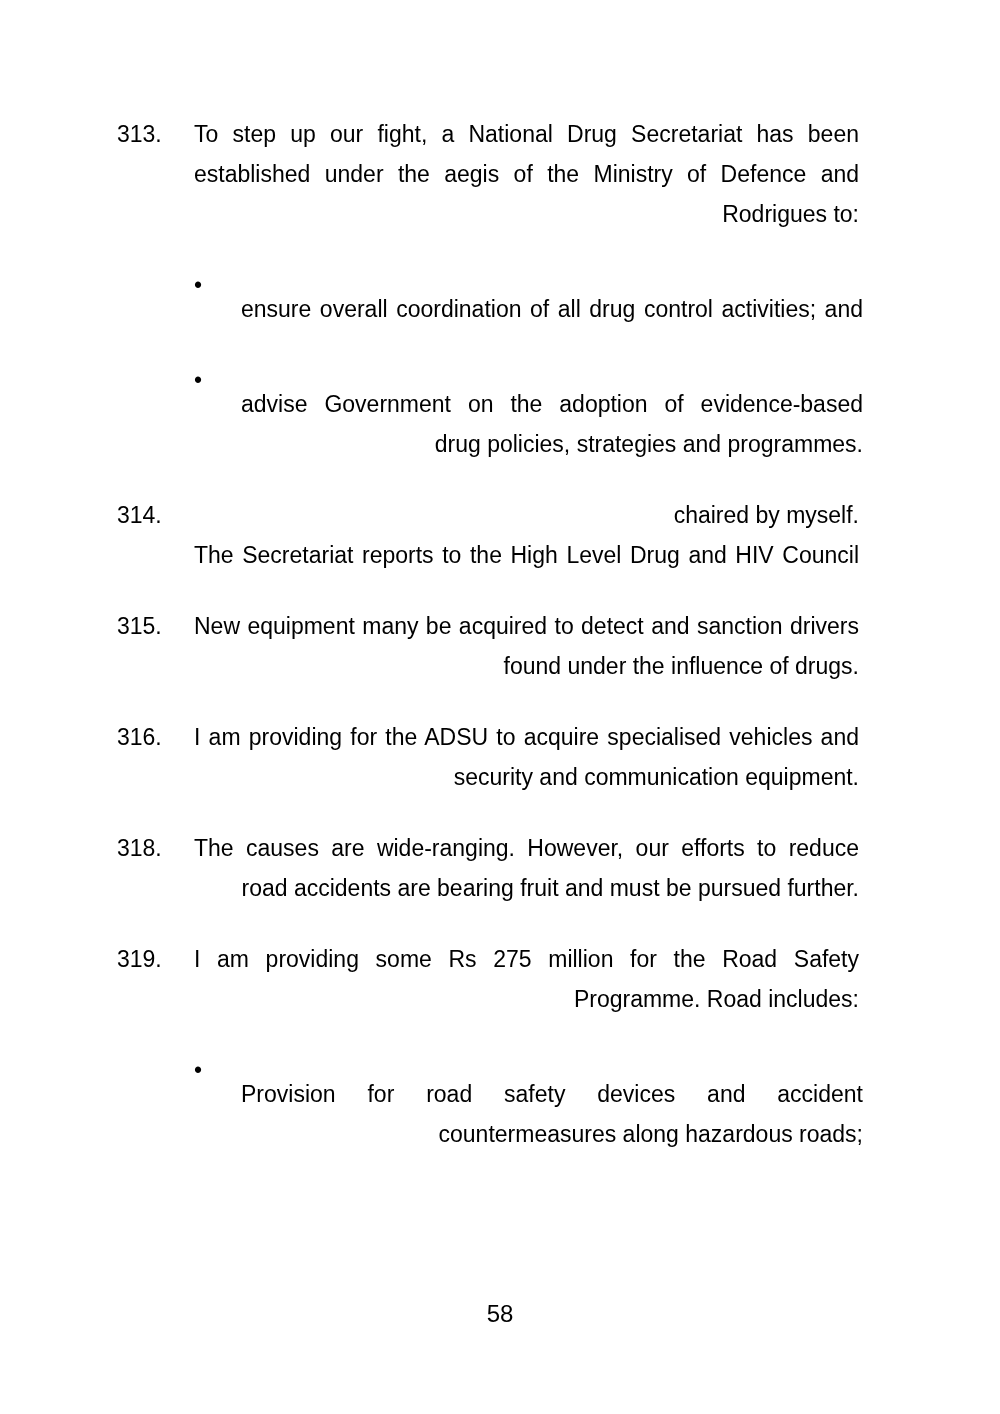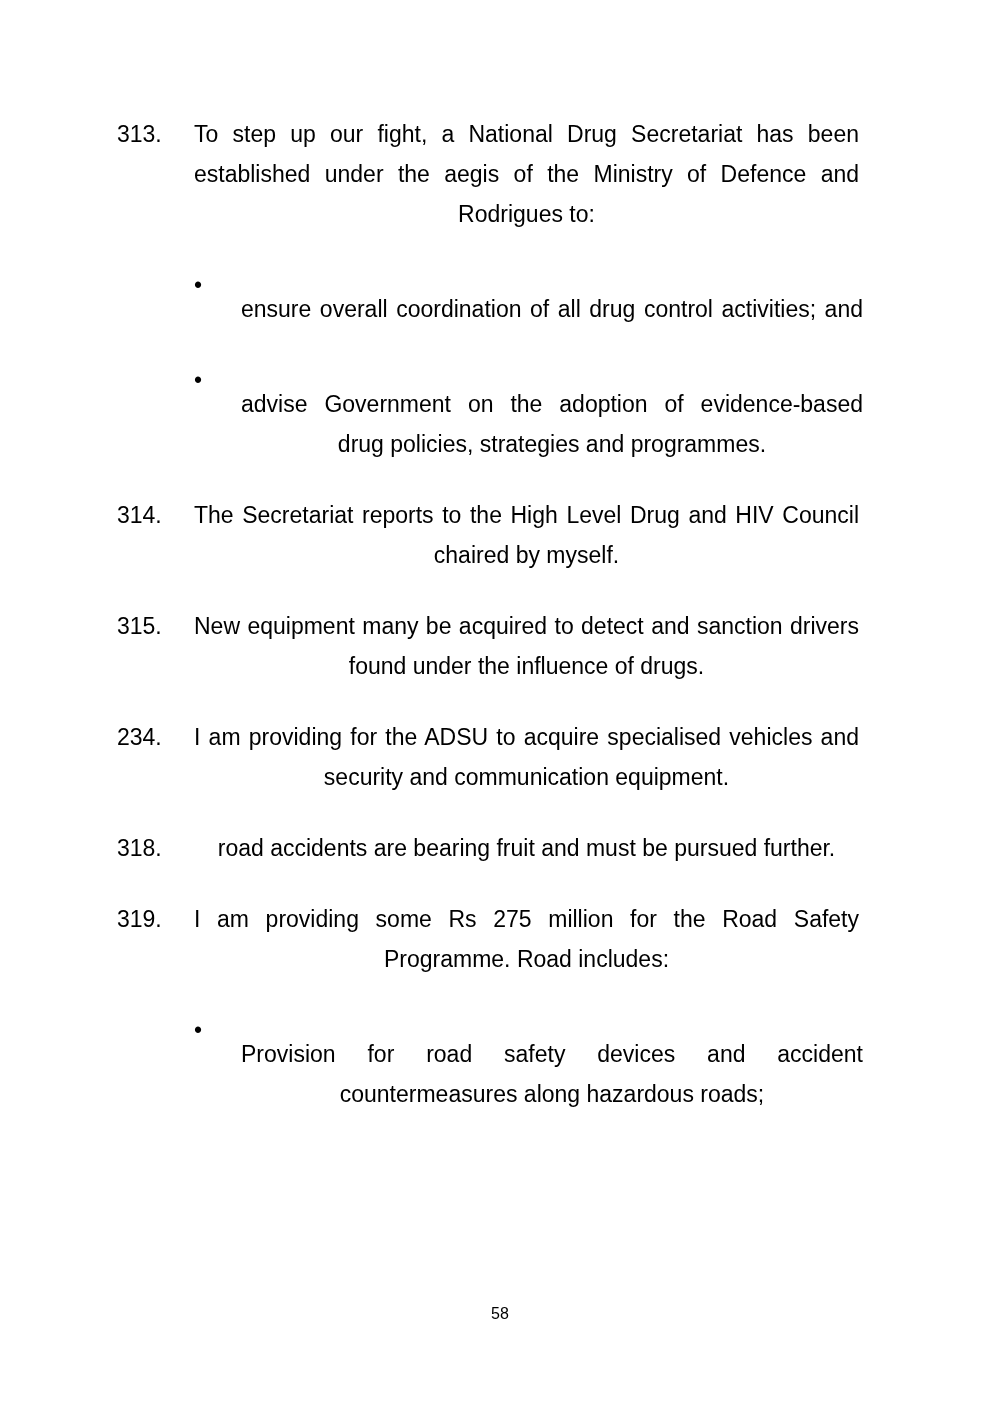--- a/index.html
+++ b/index.html
@@ -47,35 +47,35 @@
     line-height: 40px;
     font-size: 23px;
   }
   .bullet-text-col {
     flex: none;
     width: 622px;
     margin-top: 24px;
   }
   .ln {
     line-height: 40px;
-    text-align: center;
+    text-align: right;
     white-space: normal;
   }
   .ln.just {
     text-align: justify;
     text-align-last: justify;
     text-justify: inter-word;
   }
   .page-number {
     position: absolute;
     left: 0;
     right: 0;
     top: 1302px;
     text-align: center;
-    font-size: 16px;
+    font-size: 24px;
     line-height: 24px;
   }
 </style>
 </head>
 <body>
 
 <div class="page">
   <div class="content">
 
     <div class="block">
@@ -98,45 +98,46 @@
       <div class="bullet-col">•</div>
       <div class="bullet-text-col">
         <div class="ln just">advise Government on the adoption of evidence-based</div>
         <div class="ln">drug policies, strategies and programmes.</div>
       </div>
     </div>
 
     <div class="block">
       <div class="num-col">314.</div>
       <div class="para-col">
+        <div class="ln">chaired by myself.</div>
         <div class="ln just">The Secretariat reports to the High Level Drug and HIV Council</div>
-        <div class="ln">chaired by myself.</div>
       </div>
     </div>
 
     <div class="block">
       <div class="num-col">315.</div>
       <div class="para-col">
         <div class="ln just">New equipment many be acquired to detect and sanction drivers</div>
         <div class="ln">found under the influence of drugs.</div>
       </div>
     </div>
 
     <div class="block">
-      <div class="num-col">234.</div>
+      <div class="num-col">316.</div>
       <div class="para-col">
         <div class="ln just">I am providing for the ADSU to acquire specialised vehicles and</div>
         <div class="ln">security and communication equipment.</div>
       </div>
     </div>
 
 
     <div class="block">
       <div class="num-col">318.</div>
       <div class="para-col">
+        <div class="ln just">The causes are wide-ranging. However, our efforts to reduce</div>
         <div class="ln">road accidents are bearing fruit and must be pursued further.</div>
       </div>
     </div>
 
     <div class="block">
       <div class="num-col">319.</div>
       <div class="para-col">
         <div class="ln just">I am providing some Rs 275 million for the Road Safety</div>
         <div class="ln">Programme. Road includes:</div>
       </div>

